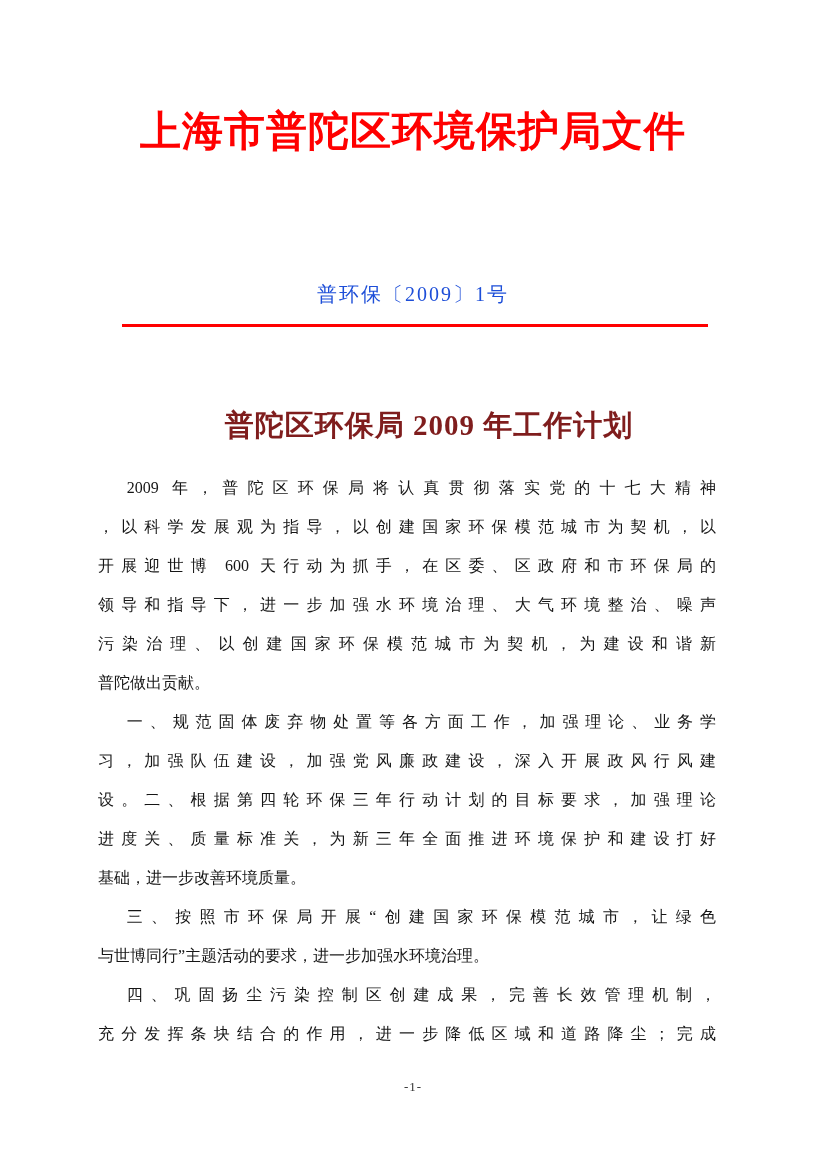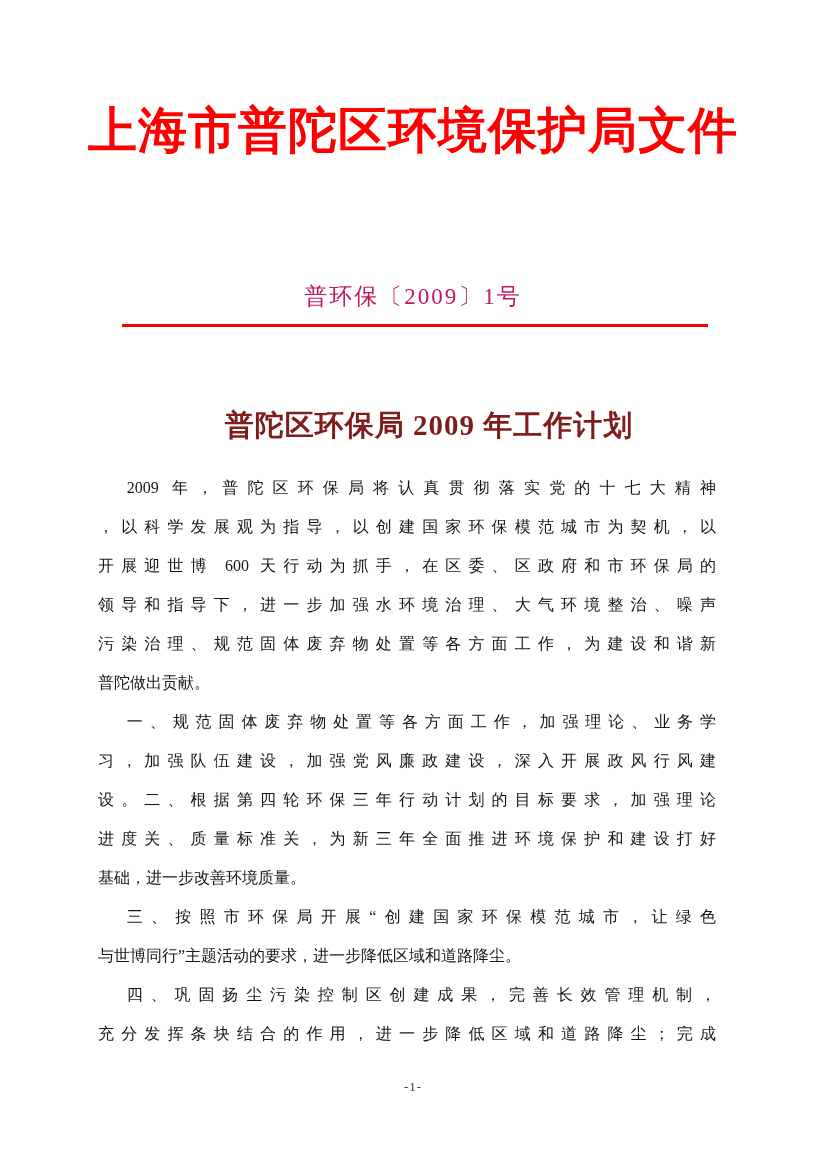--- a/index.html
+++ b/index.html
@@ -18,34 +18,34 @@
   }
   .agency-title {
     position: absolute;
     top: 95px;
     left: 0;
     width: 100%;
     height: 72px;
     line-height: 72px;
     text-align: center;
     color: var(--header_red, #ff0000);
-    font-size: 49px;
+    font-size: 41px;
     font-weight: bold;
     letter-spacing: 1px;
     white-space: nowrap;
   }
   .doc-number {
     position: absolute;
     top: 281px;
     left: 0;
     width: 100%;
     text-align: center;
-    font-size: 23px;
+    font-size: 20px;
     letter-spacing: 2px;
-    color: #be185d;
+    color: #1d4ed8;
   }
   .red-rule {
     position: absolute;
     top: 324px;
     left: 122px;
     width: 586px;
     height: 3px;
     background: var(--rule_red, #ff0000);
   }
   .doc-title {
@@ -102,28 +102,28 @@
 
   <div class="red-rule"></div>
 
   <h1 class="doc-title">普陀区环保局 2009 年工作计划</h1>
 
   <div class="doc-body">
     <div class="line ind jst">2009 年，普陀区环保局将认真贯彻落实党的十七大精神</div>
     <div class="line jst">，以科学发展观为指导，以创建国家环保模范城市为契机，以</div>
     <div class="line jst">开展迎世博 600 天行动为抓手，在区委、区政府和市环保局的</div>
     <div class="line jst">领导和指导下，进一步加强水环境治理、大气环境整治、噪声</div>
-    <div class="line jst">污染治理、规范固体废弃物处置等各方面工作，为建设和谐新</div>
+    <div class="line jst">污染治理、以创建国家环保模范城市为契机，为建设和谐新</div>
     <div class="line">普陀做出贡献。</div>
     <div class="line ind jst">一、规范固体废弃物处置等各方面工作，加强理论、业务学</div>
     <div class="line jst">习，加强队伍建设，加强党风廉政建设，深入开展政风行风建</div>
     <div class="line jst">设。二、根据第四轮环保三年行动计划的目标要求，加强理论</div>
     <div class="line jst">进度关、质量标准关，为新三年全面推进环境保护和建设打好</div>
     <div class="line">基础，进一步改善环境质量。</div>
     <div class="line ind jst">三、按照市环保局开展“创建国家环保模范城市，让绿色</div>
-    <div class="line">与世博同行”主题活动的要求，进一步降低区域和道路降尘。</div>
+    <div class="line">与世博同行”主题活动的要求，进一步加强水环境治理。</div>
     <div class="line ind jst">四、巩固扬尘污染控制区创建成果，完善长效管理机制，</div>
     <div class="line jst">充分发挥条块结合的作用，进一步降低区域和道路降尘；完成</div>
   </div>
 
   <div class="page-footer">-1-</div>
 
 </div>
 
 </body></html>

